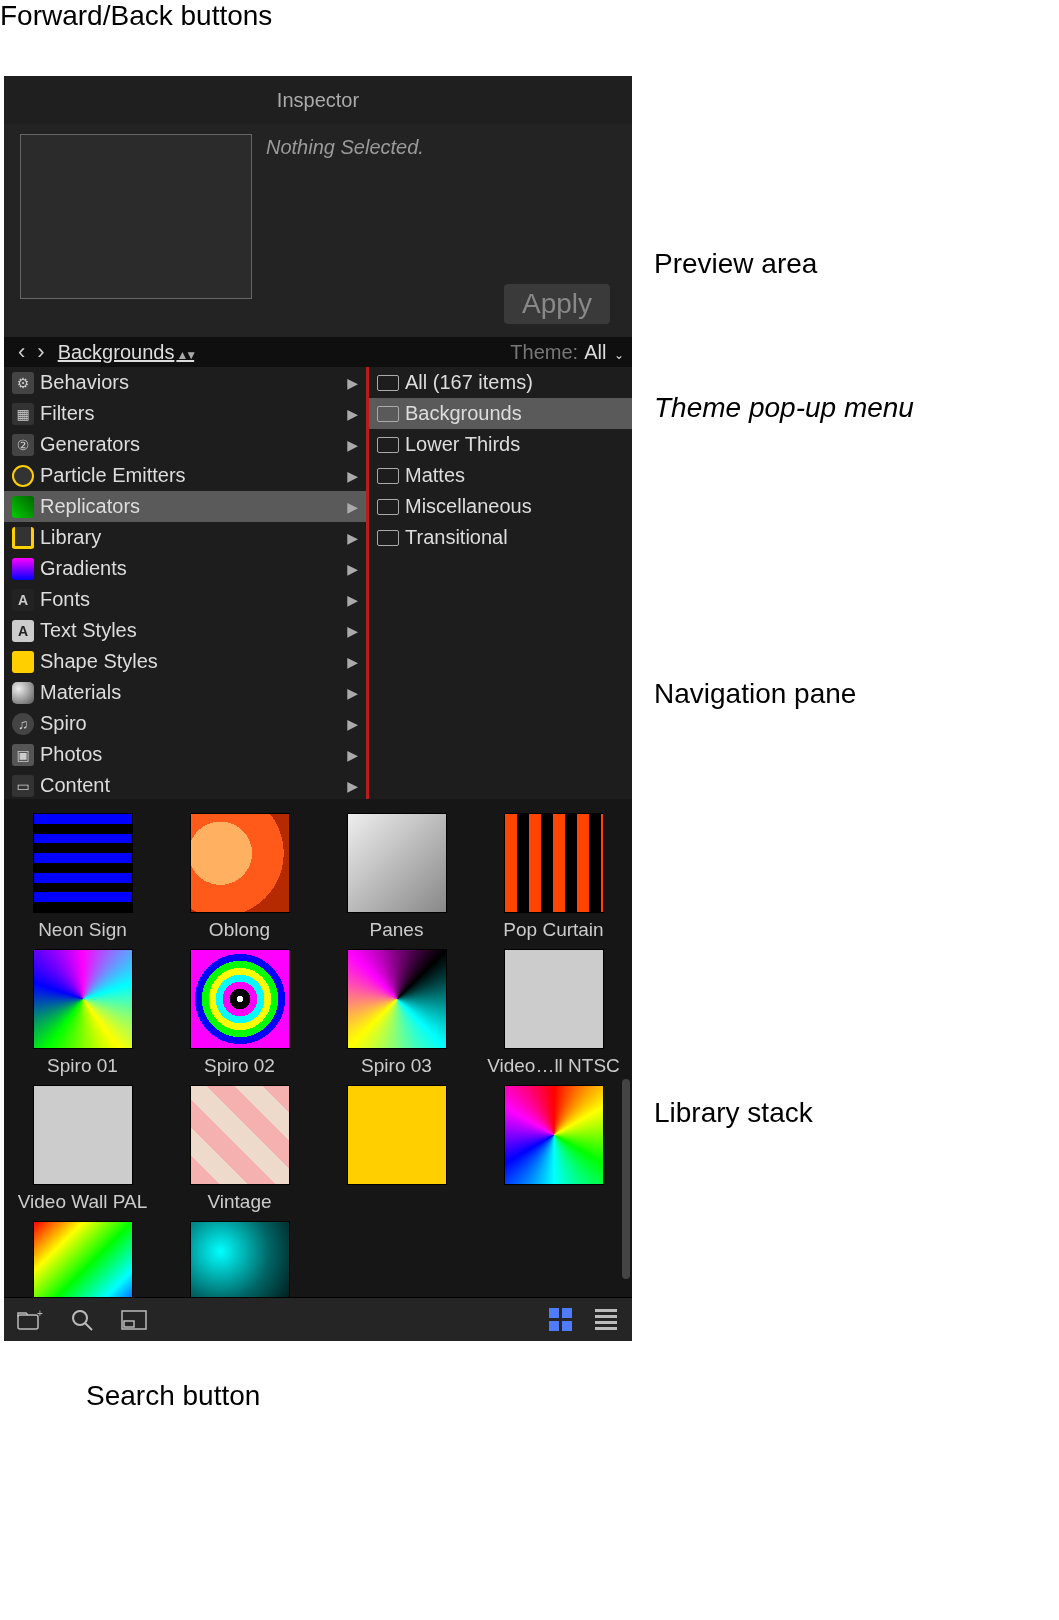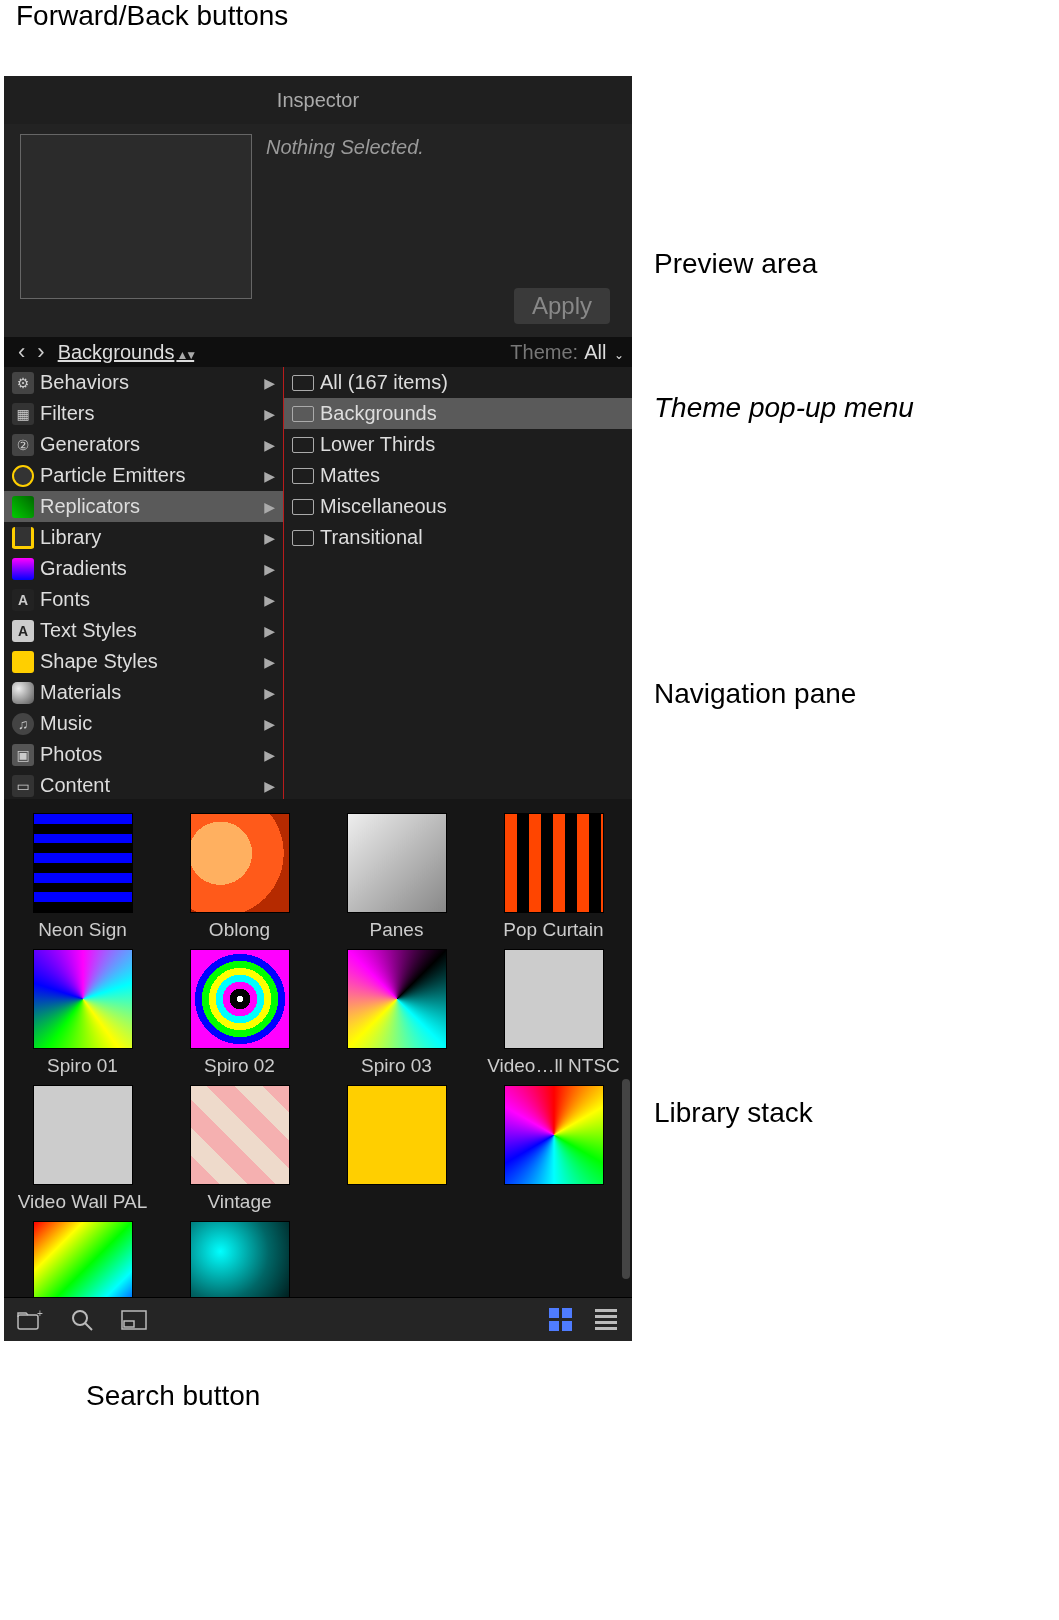--- a/index.html
+++ b/index.html
@@ -6,28 +6,28 @@
   body { background:#fff; width:1059px; height:1620px; position:relative; }
   .annotation { position:absolute; font-size:28px; color:#000; }
   .panel { position:absolute; left:4px; top:76px; width:628px; height:1265px; background:#000; color:#ccc; font-size:20px; }
   .tabs { display:flex; height:48px; }
   .tab { flex:1; display:flex; align-items:center; justify-content:center; cursor:pointer; }
   .tab.active { color:#6d63ff; background:#161616; }
   .tab.inactive { color:#aaa; background:#1f1f1f; }
   .preview-area { background:#232323; position:relative; height:213px; }
   .preview-thumb { position:absolute; left:16px; top:10px; width:232px; height:165px; background:#2b2b2b; border:1px solid #666; }
   .preview-text { position:absolute; left:262px; top:12px; font-style:italic; color:#9a9a9a; }
-  .apply-btn { position:absolute; right:22px; bottom:13px; background:#3a3a3a; color:#888; padding:4px 18px; border-radius:4px; font-size:24px; }
+  .apply-btn { position:absolute; right:22px; bottom:13px; background:#3a3a3a; color:#888; padding:4px 18px; border-radius:4px; font-size:28px; }
   .theme-bar { height:30px; background:#0f0f0f; display:flex; align-items:center; padding:0 8px; font-size:20px; color:#bbb; }
   .nav-btn { font-size:22px; color:#ccc; padding:0 6px; cursor:pointer; }
   .breadcrumb { margin-left:7px; color:#ddd;text-decoration:underline; }
   .theme-label { margin-left:auto; color:#777; }
   .theme-val { margin-left:6px; color:#ddd; }
   .nav-pane { display:flex; height:432px; background:#1d1d1d; overflow:hidden; }
-  .cat-col { width:280px; border-right:1px solid #b91c1c; overflow:hidden; }
+  .cat-col { width:365px; border-right:3px solid #b91c1c; overflow:hidden; }
   .sub-col { flex:1; }
   .cat-item, .sub-item { display:flex; align-items:center; height:31px; padding:0 8px; cursor:pointer; color:#ddd; position:relative; }
   .cat-item.selected, .sub-item.selected { background:#5a5a5a; }
   .cat-item .arrow { margin-left:auto; font-size:14px; color:#aaa; }
   .cat-icon { width:22px; height:22px; margin-right:6px; background:#555; border-radius:3px; display:flex; align-items:center; justify-content:center; font-size:14px; }
   .sub-icon { width:22px; height:16px; margin-right:6px; border:1.5px solid #aaa; border-radius:2px; }
   .stack { background:#161616; height:498px; overflow:hidden; padding:6px 0px; position:relative; }
   .stack-grid { display:grid; grid-template-columns:repeat(4,1fr); gap:0px 0px; }
   .stack-item { display:flex; flex-direction:column; align-items:center; cursor:pointer; padding-top:8px;}
   .thumb { width:100px; height:100px; background:#333; border:1px solid #000; }
@@ -70,21 +70,21 @@
   .ci-sstyle{background:#ffcf00;}
   .ci-mat{background:radial-gradient(circle at 30% 30%,#eee,#555);border-radius:5px;}
   .ci-music{background:#444;border-radius:50%;} .ci-music::after{content:"♫";color:#ccc;}
   .ci-photo{background:#555;} .ci-photo::after{content:"▣";color:#ccc;}
   .ci-content{background:#333;} .ci-content::after{content:"▭";color:#ccc;}
   .sort-arrows{font-size:12px;letter-spacing:-3px;color:#aaa;margin-left:2px;}
 </style>
 </head>
 <body>
 
-<div class="annotation" style="left:16px;top:0px;">Forward/Back buttons</div>
+<div class="annotation" style="left:0;top:0px;">Forward/Back buttons</div>
 <div class="annotation" style="left:654px;top:248px;">Preview area</div>
 <div class="annotation" style="left:654px;top:392px;font-style:italic;">Theme pop-up menu</div>
 <div class="annotation" style="left:654px;top:678px;">Navigation pane</div>
 <div class="annotation" style="left:654px;top:1097px;">Library stack</div>
 <div class="annotation" style="left:86px;top:1380px;">Search button</div>
 
 <div class="panel">
 
   <div class="tabs">
     <div class="tab inactive">Inspector</div>
@@ -161,21 +161,21 @@
     <span>Shape Styles</span>
     <span class="arrow">▶</span>
         </div>
         <div class="cat-item">
           <span class="cat-icon ci-mat"></span>
     <span>Materials</span>
     <span class="arrow">▶</span>
         </div>
         <div class="cat-item">
           <span class="cat-icon ci-music"></span>
-    <span>Music</span>
+    <span>Spiro</span>
     <span class="arrow">▶</span>
         </div>
         <div class="cat-item">
           <span class="cat-icon ci-photo"></span>
     <span>Photos</span>
     <span class="arrow">▶</span>
         </div>
         <div class="cat-item">
           <span class="cat-icon ci-content"></span>
     <span>Content</span>

